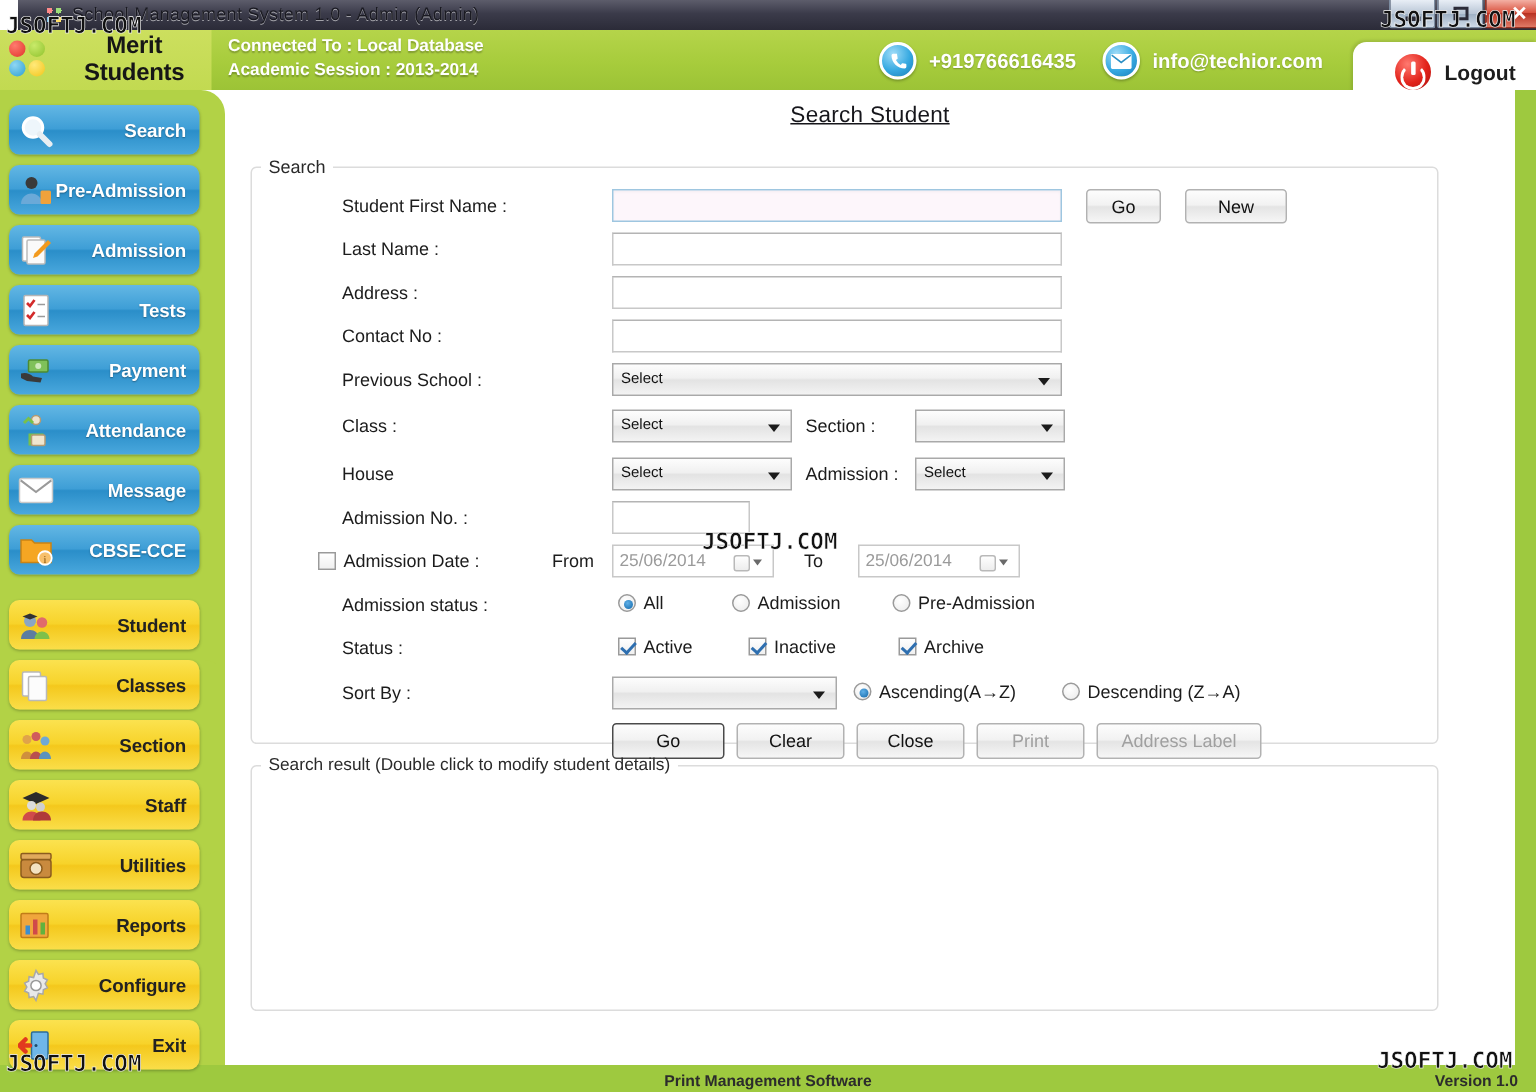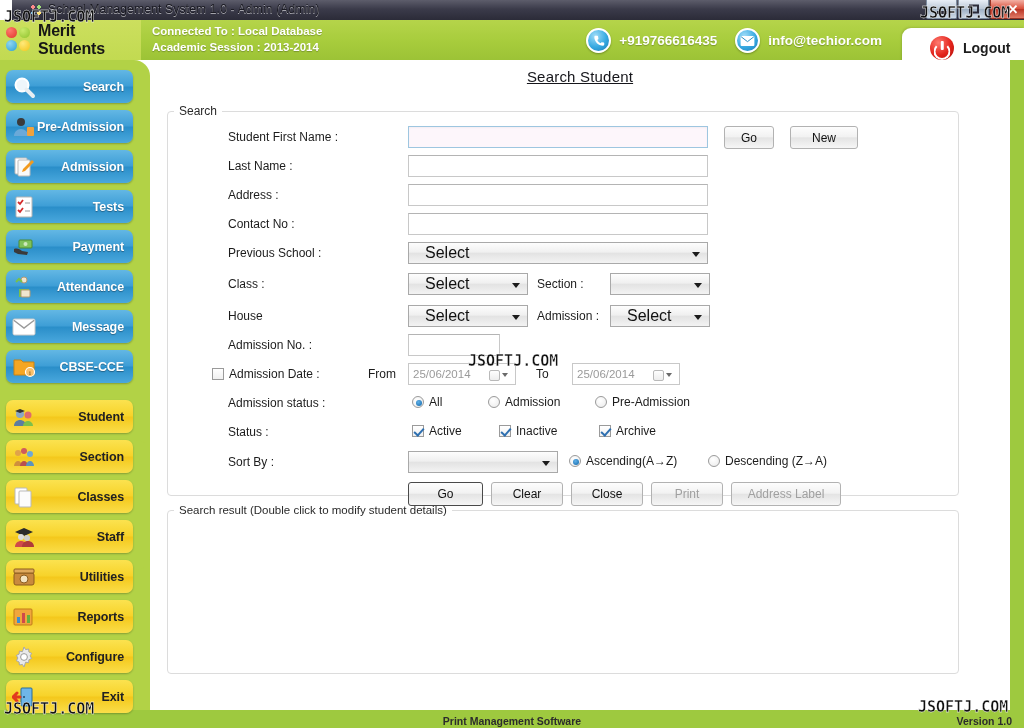--- a/index.html
+++ b/index.html
@@ -75,21 +75,21 @@
     background: #ffffff;
   }
 
   .green-header {
     position: absolute; left: 0; top: 0; width: 1024px; height: 40px;
     background: linear-gradient(180deg, #b5d44a 0%, #a7cc3c 55%, #9cc336 100%);
   }
   .logo-box {
     position: absolute; left: 0; top: 0; width: 141px; height: 40px;
     background: linear-gradient(180deg, #ccdf5e 0%, #c2da51 100%);
-    display: flex; align-items: center;
+    display: flex; align-items: center; text-align: center;
   }
   .logo-dots {
     width: 26px; height: 26px; margin-left: 6px; position: relative; flex: none;
   }
   .logo-dots i {
     position: absolute; width: 11px; height: 11px; border-radius: 50%;
   }
   .logo-dots i:nth-child(1) { left: 0;  top: 0;  background: radial-gradient(circle at 35% 30%, #ff7a6e, #e0352a); }
   .logo-dots i:nth-child(2) { left: 13px; top: 0;  background: radial-gradient(circle at 35% 30%, #c9ea6a, #8fc22c); }
   .logo-dots i:nth-child(3) { left: 0;  top: 13px; background: radial-gradient(circle at 35% 30%, #8fd6f2, #2b9fd4); }
@@ -232,21 +232,21 @@
     font-family: "Liberation Sans", sans-serif; color: #111;
   }
   .txt.focused {
     border: 1px solid #9ec6e0; background: #fdf6fb;
     box-shadow: inset 0 1px 2px rgba(0,0,0,.04);
   }
   .sel {
     position: absolute; height: 22px;
     border: 1px solid #a9a9a9;
     background: linear-gradient(180deg, #fdfdfd 0%, #f0f0f0 45%, #e3e3e3 52%, #f3f3f3 100%);
-    font-size: 16px; color: #111; padding-left: 16px; line-height: 20px;
+    font-size: 10px; color: #111; padding-left: 5px; line-height: 20px;
     cursor: pointer;
   }
   .sel .caret {
     position: absolute; right: 7px; top: 9px;
     width: 0; height: 0; border-left: 4px solid transparent;
     border-right: 4px solid transparent; border-top: 5px solid #1b1b1b;
   }
   .btn {
     border: 1px solid #b2b2b2; border-radius: 3px;
     background: linear-gradient(180deg, #fdfdfd 0%, #f2f2f2 46%, #e4e4e4 52%, #f6f6f6 100%);
@@ -479,39 +479,39 @@
             <path d="M11 21c0-3 2.5-5 5-5s5 2 5 5z" fill="#7ec04a"></path>
             <path d="M3 6l5-2 5 2-5 2z" fill="#333"></path>
           </svg>
       </span>
       <span class="lbl">Student</span>
     </div>
 
     <div class="nav-item yellow">
       <span class="nav-ico">
         <svg width="24" height="24" viewBox="0 0 24 24">
+            <rect x="3" y="3" width="12" height="16" rx="1" fill="#fff" stroke="#b9b9b9"></rect>
+            <rect x="7" y="6" width="12" height="16" rx="1" fill="#fcfcfc" stroke="#b9b9b9"></rect>
+          </svg>
+      </span>
+      <span class="lbl">Classes</span>
+    </div>
+
+    <div class="nav-item yellow">
+      <span class="nav-ico">
+        <svg width="24" height="24" viewBox="0 0 24 24">
             <circle cx="6" cy="8" r="3" fill="#e0a34a"></circle>
             <circle cx="12" cy="6" r="3" fill="#d05c5c"></circle>
             <circle cx="18" cy="9" r="3" fill="#6fa8d6"></circle>
             <path d="M2 21c0-3 2-5 4-5s4 2 4 5z" fill="#cf8f3d"></path>
             <path d="M8 21c0-3 2-5 4-5s4 2 4 5z" fill="#b94f4f"></path>
             <path d="M14 21c0-3 2-5 4-5s4 2 4 5z" fill="#5c93bd"></path>
           </svg>
       </span>
       <span class="lbl">Section</span>
-    </div>
-
-    <div class="nav-item yellow">
-      <span class="nav-ico">
-        <svg width="24" height="24" viewBox="0 0 24 24">
-            <rect x="3" y="3" width="12" height="16" rx="1" fill="#fff" stroke="#b9b9b9"></rect>
-            <rect x="7" y="6" width="12" height="16" rx="1" fill="#fcfcfc" stroke="#b9b9b9"></rect>
-          </svg>
-      </span>
-      <span class="lbl">Classes</span>
     </div>
 
     <div class="nav-item yellow">
       <span class="nav-ico">
         <svg width="24" height="24" viewBox="0 0 24 24">
             <path d="M3 7l9-4 9 4-9 4z" fill="#2b2b2b"></path>
             <circle cx="9" cy="12" r="3" fill="#dcdcdc"></circle>
             <circle cx="15" cy="13" r="3" fill="#cfcfcf"></circle>
             <path d="M3 22c0-4 3-6 6-6s6 2 6 6z" fill="#d04a4a"></path>
             <path d="M10 22c0-4 3-6 6-6s6 2 6 6z" fill="#b03a3a"></path>

